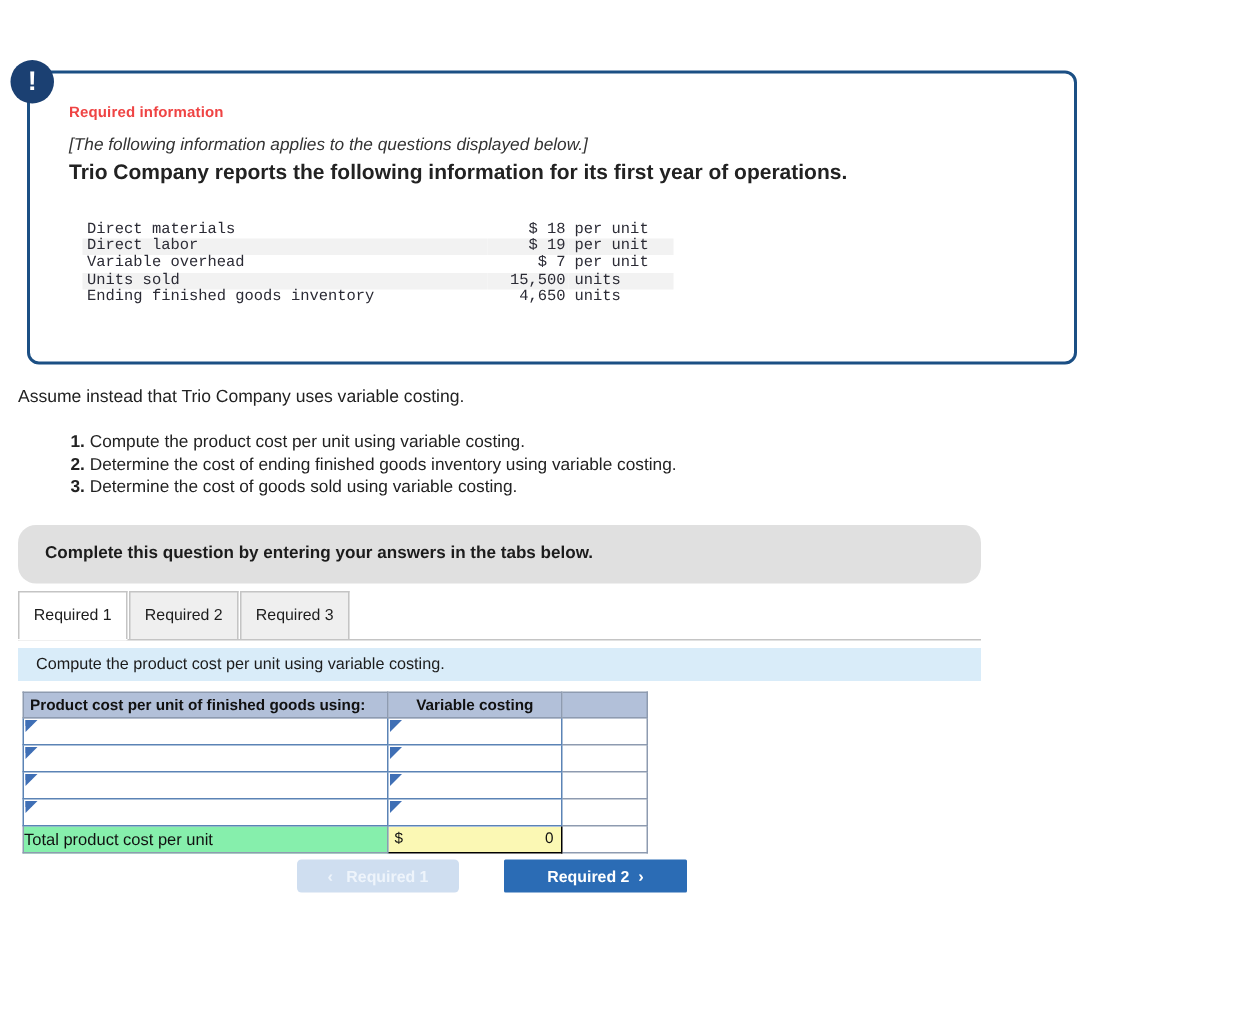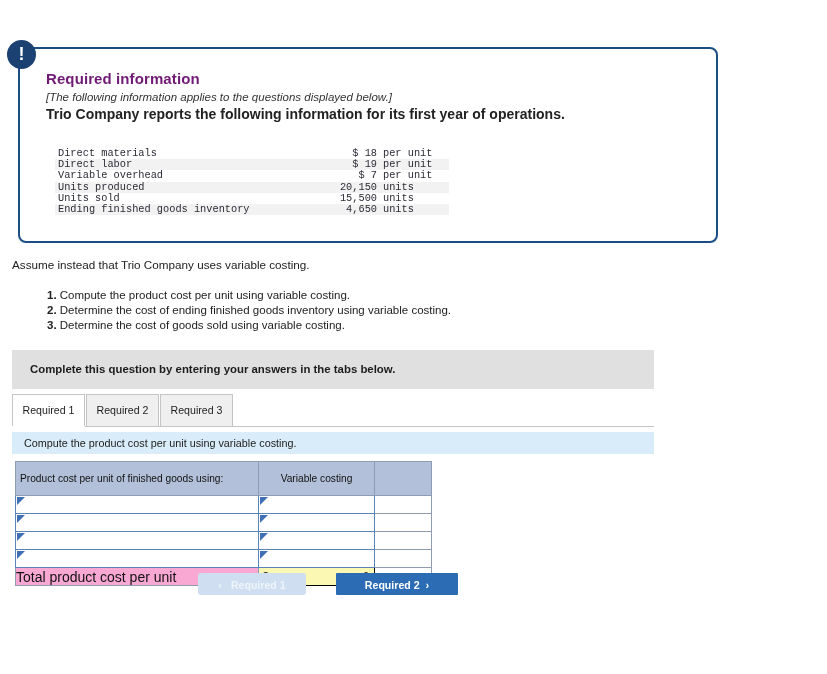--- a/index.html
+++ b/index.html
@@ -41,23 +41,23 @@
     font-weight: bold;
     line-height: 29px;
     text-align: center;
     font-family: "Liberation Sans", sans-serif;
     z-index: 5;
   }
   #card-title {
     position: absolute;
     left: 46px;
     top: 70px;
-    font-size: 15px;
-    font-weight: bold;
-    color: #701a75;
+    font-size: 10px;
+    font-weight: bold;
+    color: #ef4444;
     letter-spacing: 0.1px;
   }
   #card-note {
     position: absolute;
     left: 46px;
     top: 91px;
     font-size: 11.5px;
     font-style: italic;
     color: #333333;
     text-align: right;
@@ -117,20 +117,21 @@
 
   
   #complete-banner {
     position: absolute;
     left: 12px;
     top: 350px;
     width: 642px;
     height: 39px;
     background: #e0e0e0;
     box-sizing: border-box;
+    border-radius: 12px;
   }
   #complete-banner span {
     position: absolute;
     left: 18px;
     top: 13px;
     font-size: 11.4px;
     font-weight: bold;
     color: #1c1c1c;
   }
 
@@ -215,23 +216,23 @@
   #answer-grid th, #answer-grid td {
     padding: 0;
     margin: 0;
     border: 1px solid #8e9bb0;
     height: 18px;
     box-sizing: border-box;
   }
   #answer-grid thead th {
     background: #b2c0d9;
     font-size: 10.2px;
-    font-weight: normal;
+    font-weight: bold;
     color: #111111;
-    height: 34px;
+    height: 17px;
   }
   #answer-grid thead th.h-label {
     text-align: left;
     padding-left: 4px;
   }
   #answer-grid thead th.h-value { text-align: center; }
   #answer-grid thead th.h-blank { background: #b2c0d9; }
 
   .inputcell {
     position: relative;
@@ -246,24 +247,24 @@
     width: 0;
     height: 0;
     border-top: 4px solid #3f6fb5;
     border-bottom: 4px solid transparent;
     border-right: 4px solid transparent;
     border-left: 4px solid #3f6fb5;
   }
   .blankcell { background: #ffffff; border: 1px solid #8e9bb0 !important; }
 
   td.totallabel {
-    background: #f9a8d4;
+    background: #86efac;
     text-align: left;
     padding-left: 4px;
-    font-size: 14px;
+    font-size: 11px;
     height: 19px;
   }
   td.totalvalue {
     background: #fbf8b4;
     border: 1px solid #000000 !important;
     box-shadow: 1px 1px 0 #000000;
     position: relative;
     height: 19px;
   }
   td.totalvalue .dollar {
@@ -334,25 +335,20 @@
       </tr>
       <tr>
         <td class="label">Direct labor</td>
         <td class="amount">$ 19</td>
         <td class="unit">per unit</td>
       </tr>
       <tr>
         <td class="label">Variable overhead</td>
         <td class="amount">$ 7</td>
         <td class="unit">per unit</td>
-      </tr>
-      <tr>
-        <td class="label">Units produced</td>
-        <td class="amount">20,150</td>
-        <td class="unit">units</td>
       </tr>
       <tr>
         <td class="label">Units sold</td>
         <td class="amount">15,500</td>
         <td class="unit">units</td>
       </tr>
       <tr>
         <td class="label">Ending finished goods inventory</td>
         <td class="amount">4,650</td>
         <td class="unit">units</td>

